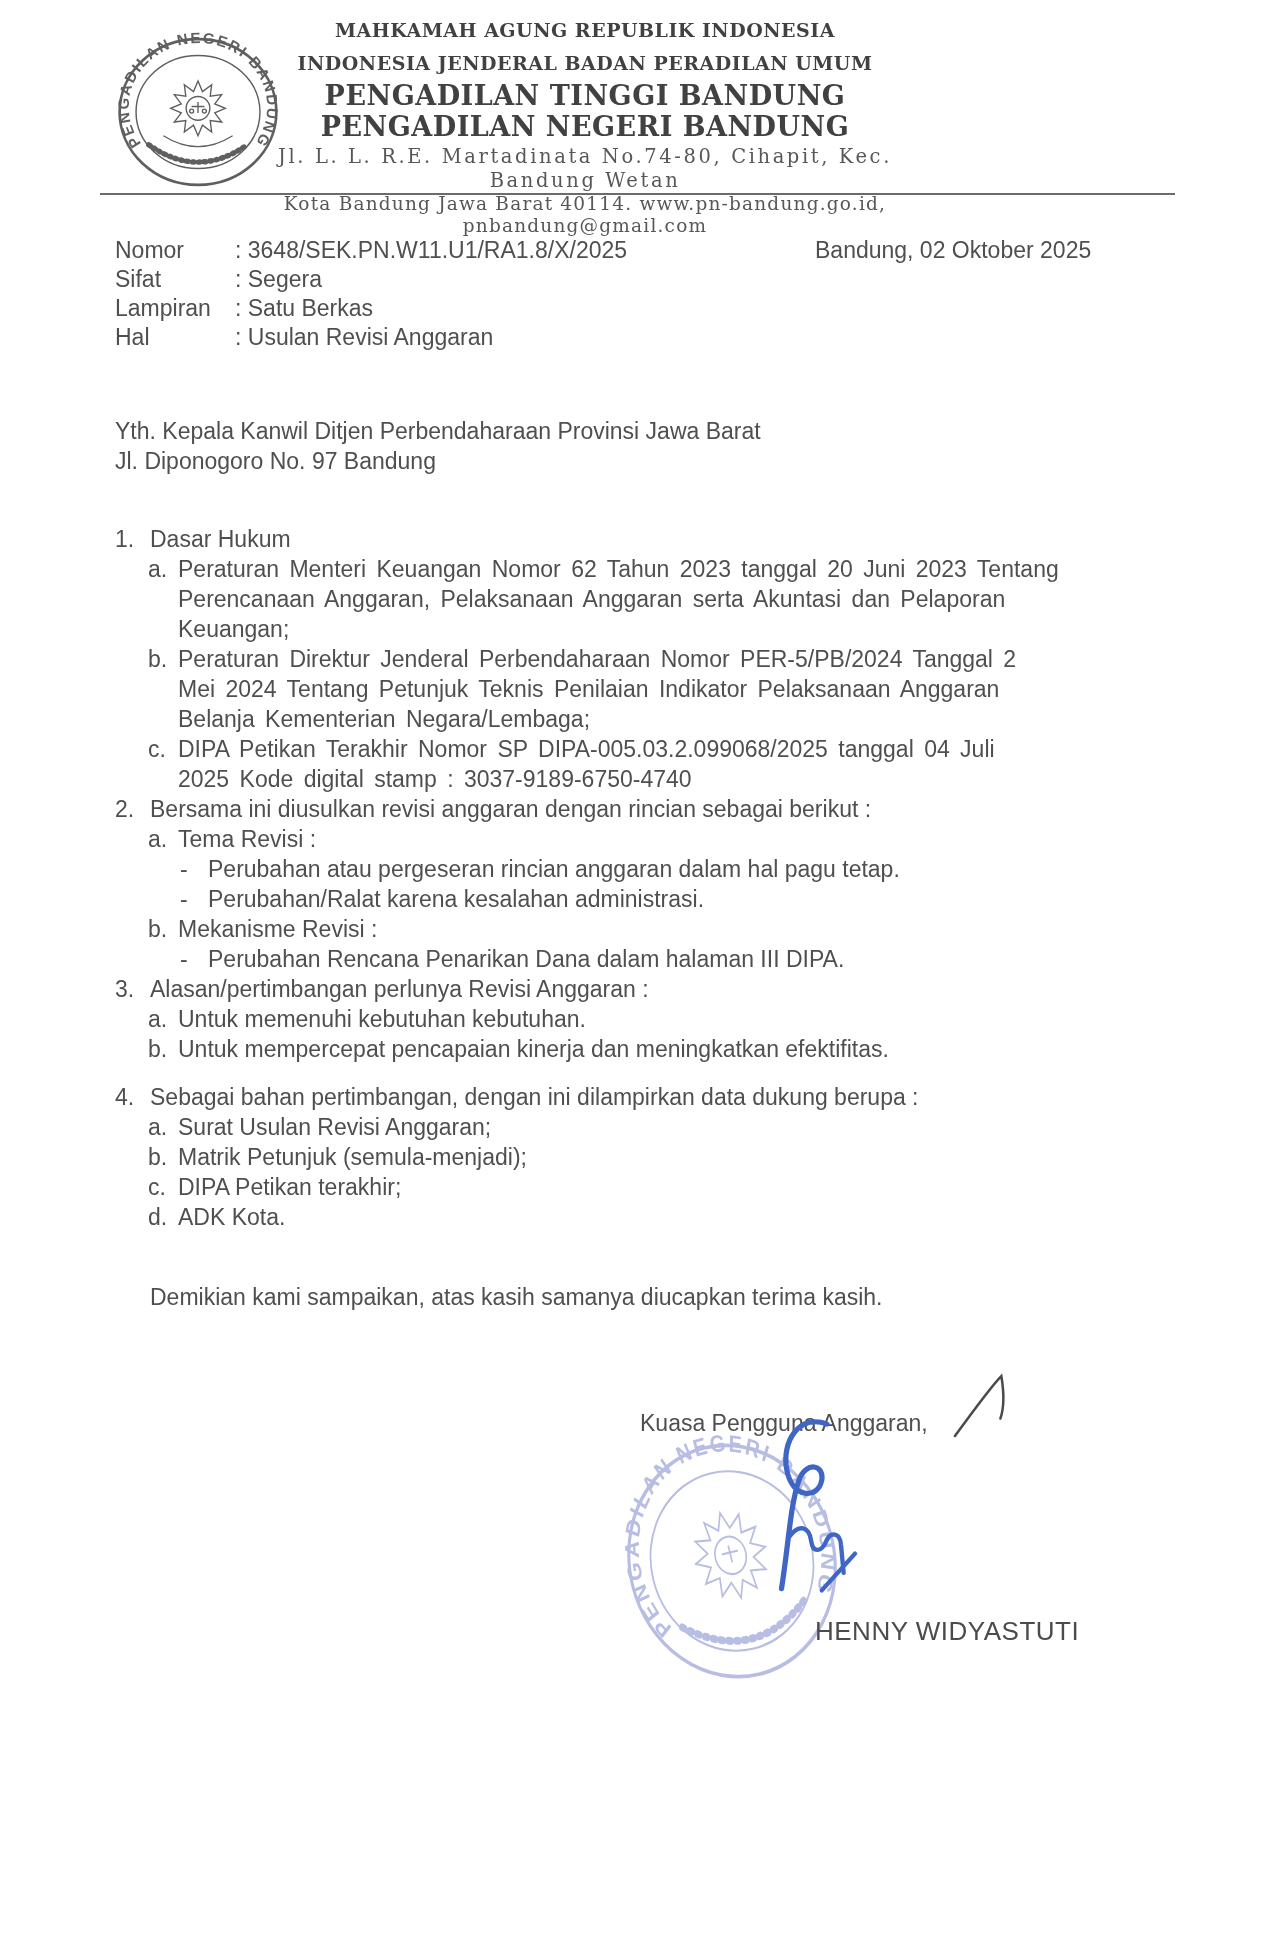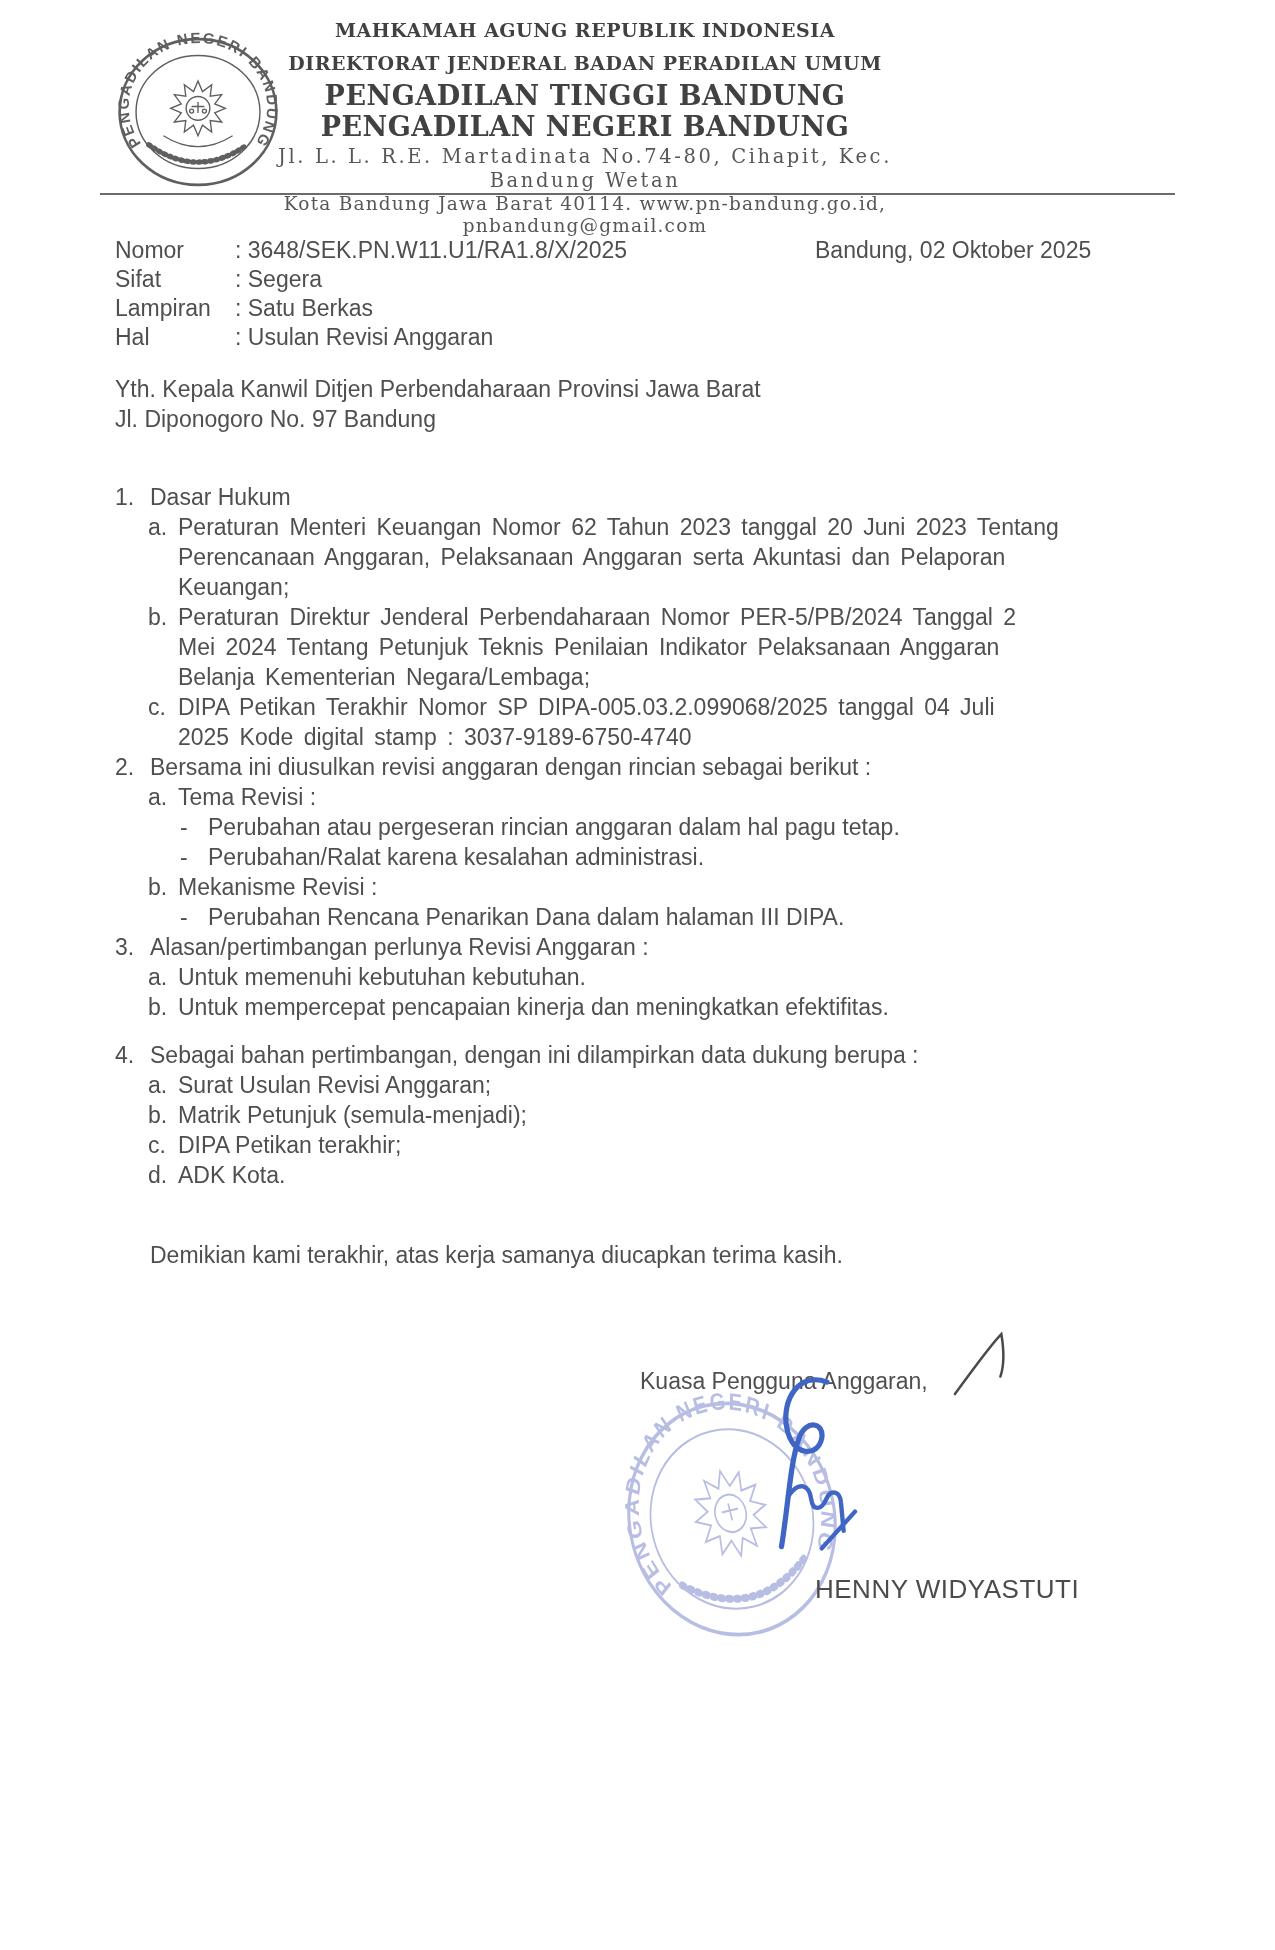--- a/index.html
+++ b/index.html
@@ -33,21 +33,21 @@
   .divider {
     position:absolute; top:193px; left:100px; width:1075px;
     border-top:2.5px solid #6b6b6b;
   }
   
   .content { padding:0 115px; font-size:23px; line-height:30px; }
   .meta { position:relative; margin-top:38px; }
   .meta-row { display:flex; line-height:29px; }
   .meta-label { width:120px; flex:0 0 120px; }
   .place-date { position:absolute; left:700px; top:0; line-height:29px; }
-  .recipient { margin-top:22px; }
+  .recipient { margin-top:64px; }
   .list { margin-top:48px; }
   .item-row { display:flex; }
   .item-num { flex:0 0 35px; }
   .item-text { flex:1; white-space:pre-line; }
   .sub-row { display:flex; margin-left:33px; }
   .sub-letter { flex:0 0 30px; }
   .sub-text { flex:1; white-space:pre-line; }
   .wspread { word-spacing:4px; text-align:justify; }
   .dash-row { display:flex; margin-left:65px; }
   .dash-glyph { flex:0 0 28px; }
@@ -85,21 +85,21 @@
         <path d="M 100 79 v 12 M 93 84 h 14"></path>
         <circle cx="93" cy="89" r="2.2"></circle>
         <circle cx="107" cy="89" r="2.2"></circle>
       </g>
       <path d="M 62 116 Q 100 140 138 116" fill="none" stroke="currentColor" stroke-width="1.4"></path>
       <path d="M 46 126 Q 100 164 154 126" fill="none" stroke="currentColor" stroke-width="6" stroke-dasharray="1.5 5" stroke-linecap="round"></path>
     </svg>
 
     <div class="lh-text">
       <div class="lh-l1">MAHKAMAH AGUNG REPUBLIK INDONESIA</div>
-      <div class="lh-l1">DIREKTORAT JENDERAL BADAN PERADILAN UMUM</div>
+      <div class="lh-l1">INDONESIA JENDERAL BADAN PERADILAN UMUM</div>
       <div class="lh-l2">PENGADILAN TINGGI BANDUNG</div>
       <div class="lh-l2">PENGADILAN NEGERI BANDUNG</div>
       <div class="lh-addr1">Jl. L. L. R.E. Martadinata No.74-80, Cihapit, Kec. Bandung Wetan</div>
       <div class="lh-addr2">Kota Bandung Jawa Barat 40114. www.pn-bandung.go.id, pnbandung@gmail.com</div>
     </div>
     <div class="divider"></div>
   </header>
 
   <main class="content">
 
@@ -205,21 +205,21 @@
       <div class="sub-row">
         <span class="sub-letter">c.</span>
         <span class="sub-text">DIPA Petikan terakhir;</span>
       </div>
       <div class="sub-row">
         <span class="sub-letter">d.</span>
         <span class="sub-text">ADK Kota.</span>
       </div>
     </section>
 
-    <p class="closing">Demikian kami terakhir, atas kerja samanya diucapkan terima kasih.</p>
+    <p class="closing">Demikian kami sampaikan, atas kasih samanya diucapkan terima kasih.</p>
 
     <section class="sig-area">
       <span class="sig-title">Kuasa Pengguna Anggaran,</span>
 
       <svg class="tick" viewBox="0 0 60 70">
         <path d="M 2 66 C 18 44 40 14 50 4 C 52 16 54 34 49 48" fill="none" stroke="#4a4a4a" stroke-width="2.6" stroke-linecap="round"></path>
       </svg>
 
       <svg class="stamp-seal" viewBox="0 0 200 180" preserveAspectRatio="none">
         <ellipse cx="100" cy="90" rx="86" ry="80" fill="none" stroke="currentColor" stroke-width="2.6"></ellipse>

